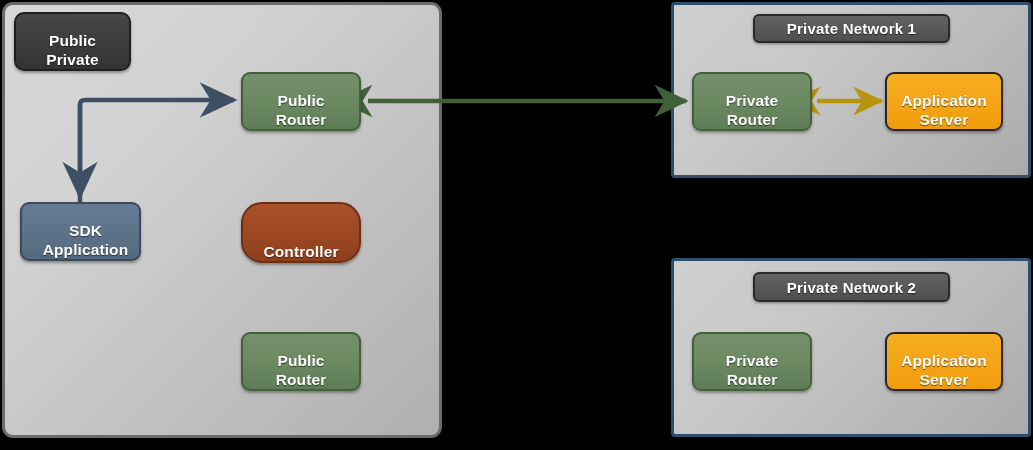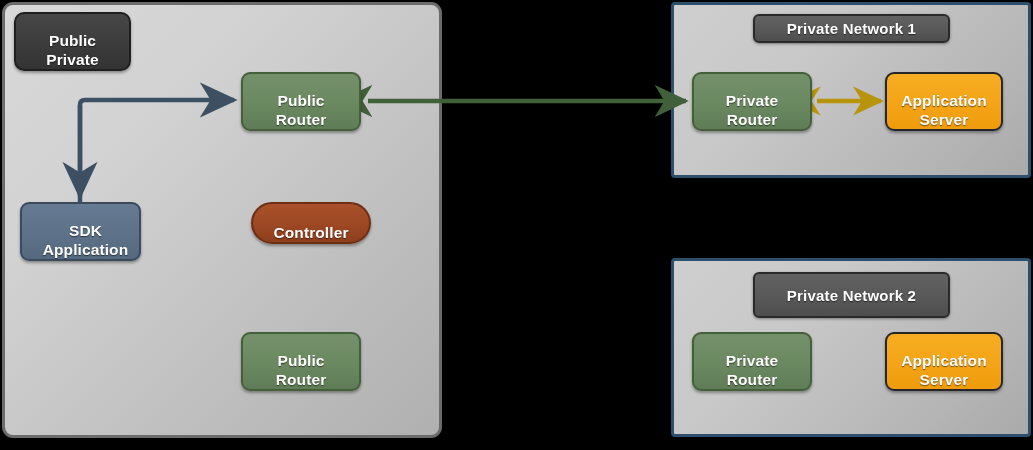--- a/index.html
+++ b/index.html
@@ -131,21 +131,21 @@
     </span>
   </div>
 
   <div class="node node-blue" style="left:20px; top:202px; width:121px; height:59px;">
     <span class="lines">
       <span>SDK</span>
       <span>Application</span>
     </span>
   </div>
 
-  <div class="node node-brown" style="left:251px; top:202px; width:120px; height:42px;border-radius:21px;">
+  <div class="node node-brown" style="left:241px; top:202px; width:120px; height:61px;border-radius:21px;">
     <span class="lines">
       <span>Controller</span>
     </span>
   </div>
 
   <div class="node node-green" style="left:241px; top:332px; width:120px; height:59px;">
     <span class="lines">
       <span>Public</span>
       <span>Router</span>
     </span>
@@ -168,21 +168,21 @@
   <div class="node node-orange" style="left:885px; top:72px; width:118px; height:59px;">
     <span class="lines">
       <span>Application</span>
       <span>Server</span>
     </span>
   </div>
 
   <div class="panel panel-private" style="left:671px; top:258px; width:360px; height:179px;">
   </div>
 
-  <div class="plaque" style="left:753px; top:272px; width:197px; height:46px;">
+  <div class="plaque" style="left:753px; top:272px; width:197px; height:30px;">
     <span>Private Network 2</span>
   </div>
 
   <div class="node node-green" style="left:692px; top:332px; width:120px; height:59px;">
     <span class="lines">
       <span>Private</span>
       <span>Router</span>
     </span>
   </div>
 

